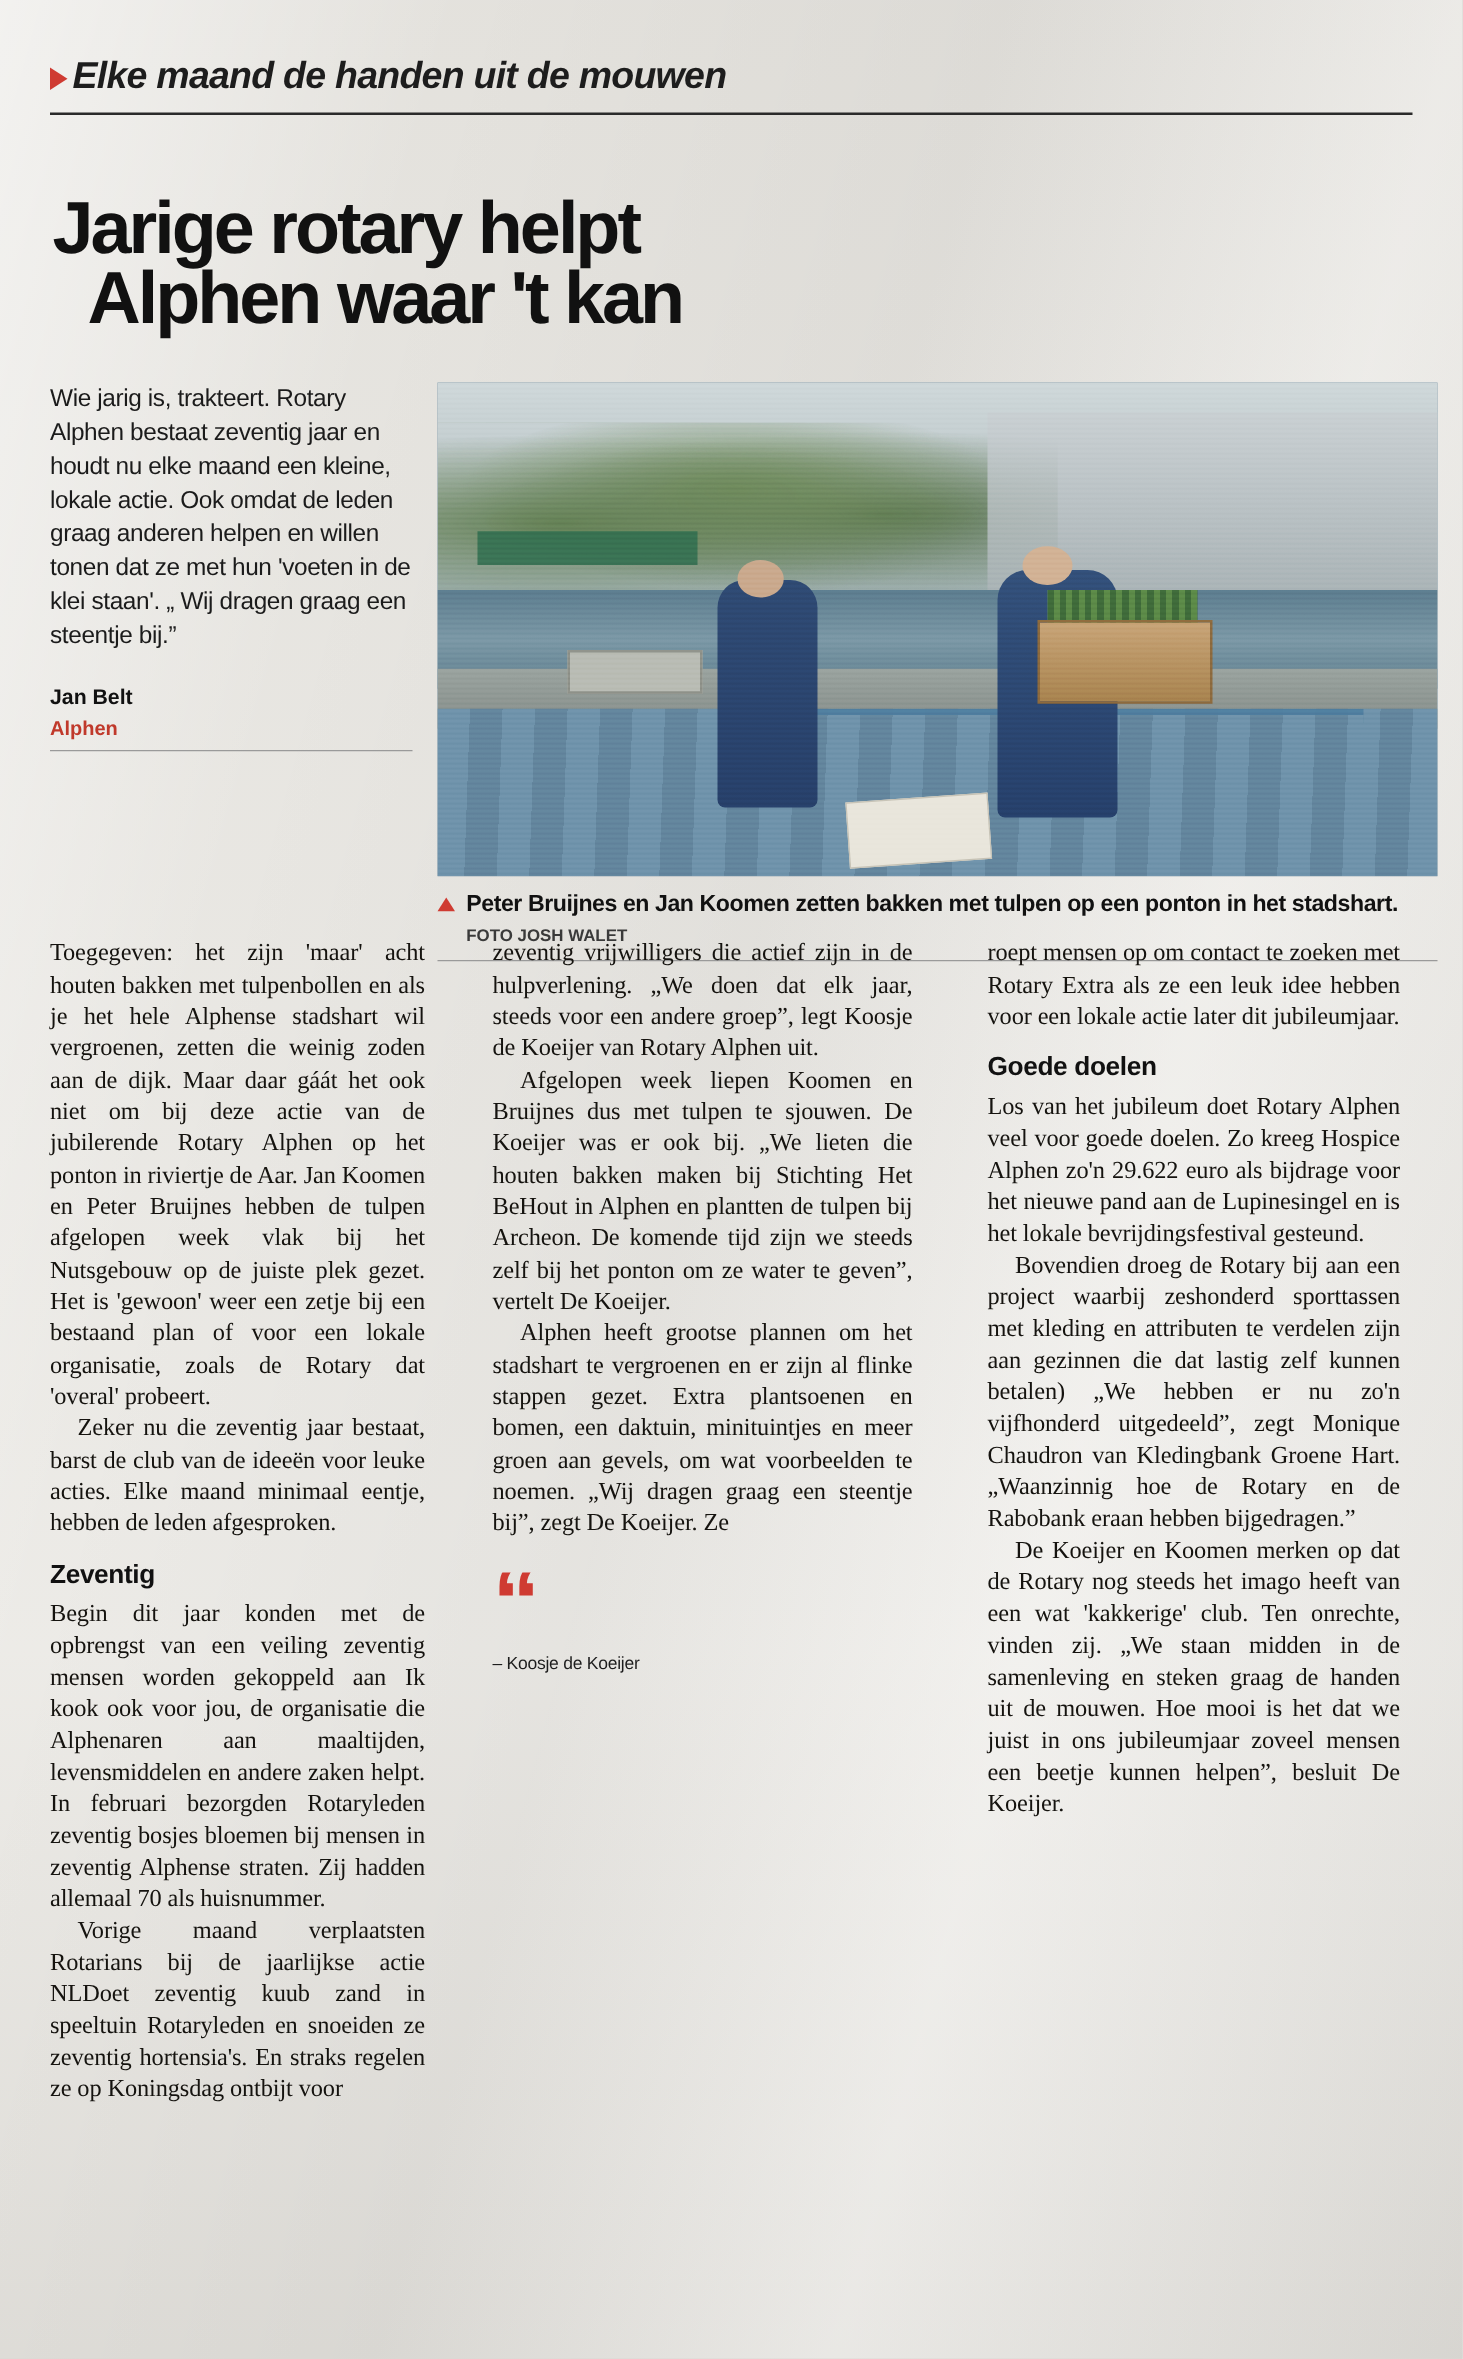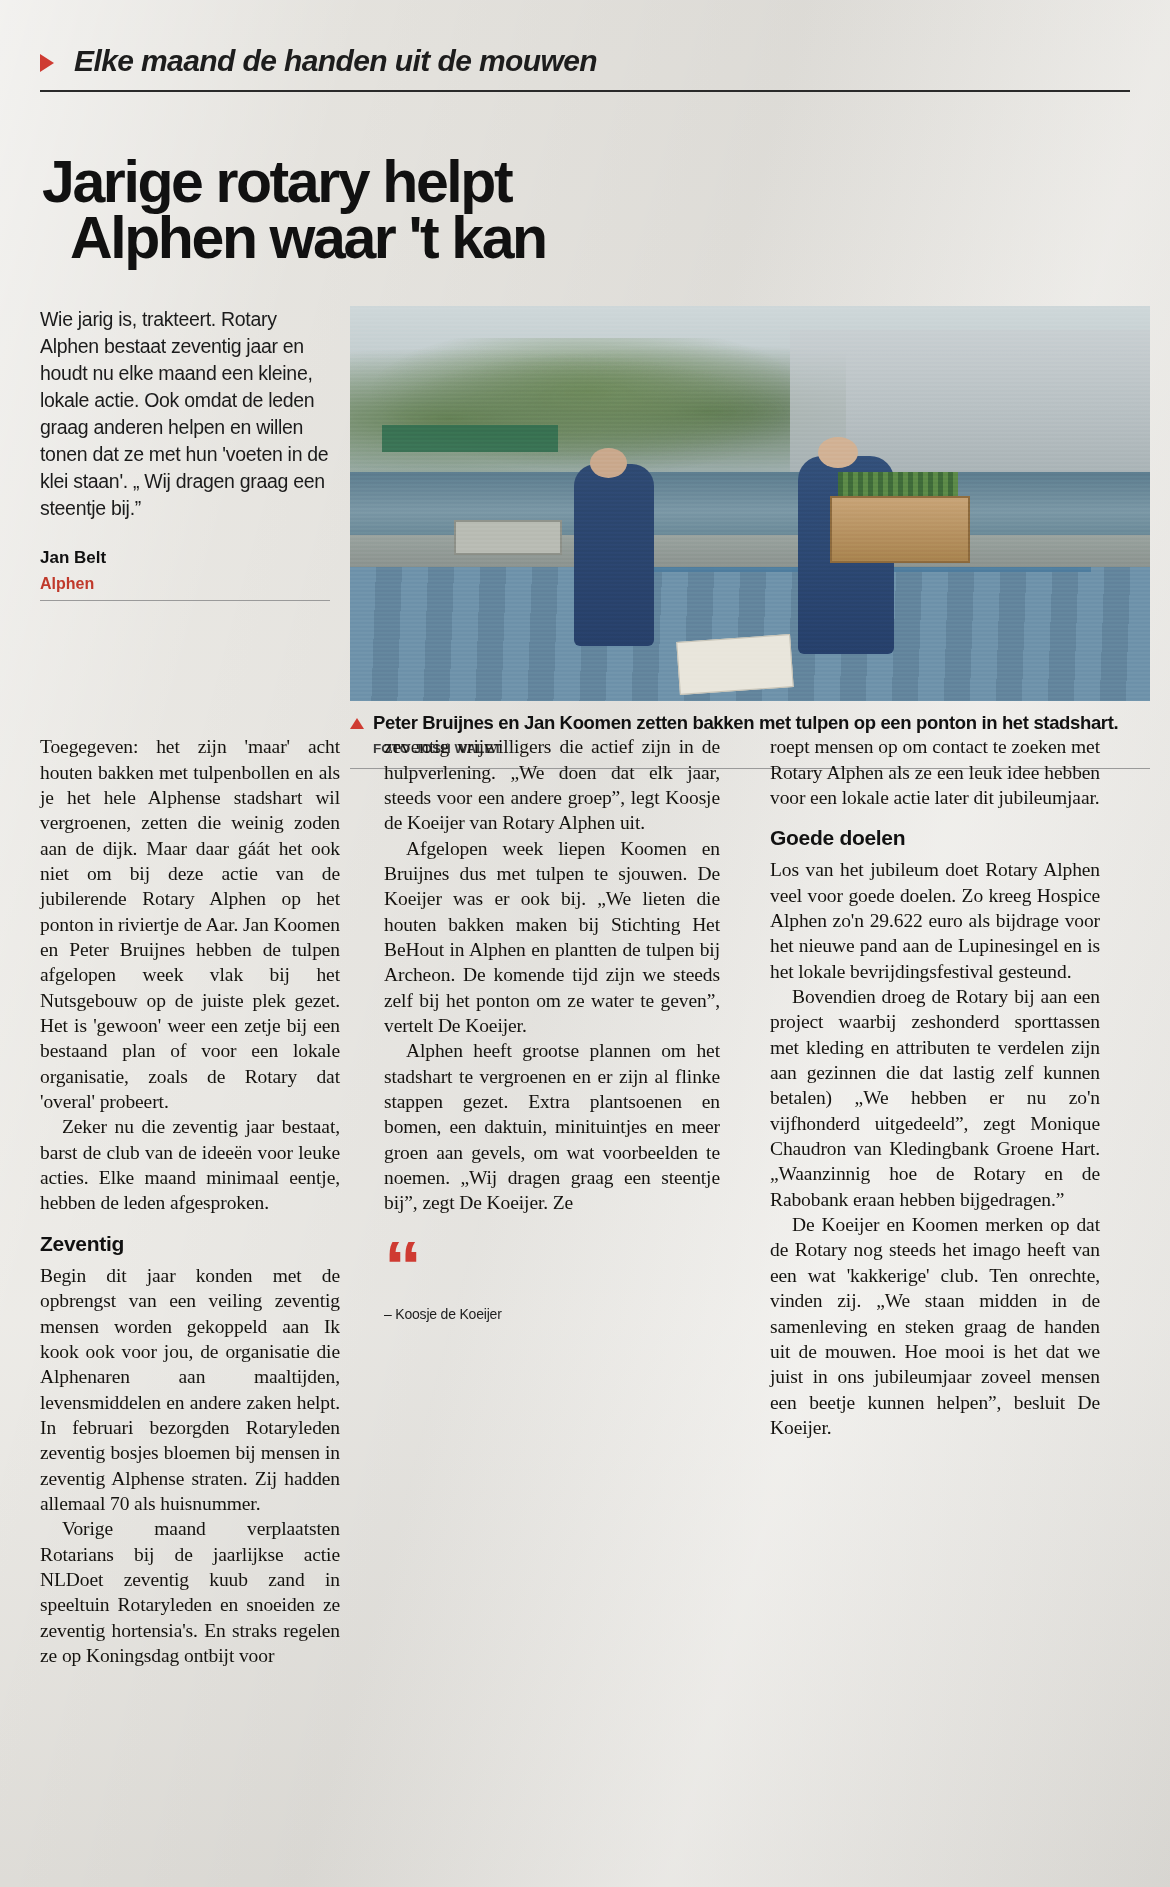--- a/index.html
+++ b/index.html
@@ -23,21 +23,21 @@
       linear-gradient(105deg, rgba(255,255,255,0.55) 0%, rgba(255,255,255,0.0) 22%, rgba(0,0,0,0.03) 48%, rgba(255,255,255,0.3) 70%, rgba(0,0,0,0.04) 100%),
       linear-gradient(0deg, rgba(0,0,0,0.035) 0%, rgba(255,255,255,0.2) 30%, rgba(0,0,0,0.02) 100%);
     box-sizing: border-box;
     padding: 0 32px;
   }
 
   
   .kicker-wrap {
     display: flex;
     align-items: center;
-    gap: 20px;
+    gap: 4px;
     padding-top: 44px;
     padding-left: 8px;
   }
   .kicker-marker {
     width: 0; height: 0;
     border-top: 9px solid transparent;
     border-bottom: 9px solid transparent;
     border-left: 14px solid #cf3b32;
     flex: none;
     margin-top: 4px;
@@ -234,24 +234,24 @@
   }
   .cap-rule {
     margin: 10px 0 0 0;
     border-top: 1px solid #9a9a9a;
   }
 
   
   .cols {
     position: absolute;
     left: 8px;
-    top: 428px;
+    top: 444px;
     width: 1114px;
     display: flex;
-    gap: 26px;
+    gap: 36px;
   }
   .col {
     width: 354px;
   }
   .col.c1 { width: 300px; }
   .col.c2 { width: 336px; margin-left: 18px;}
   .col.c3 { width: 330px; margin-left: 24px;}
 
   .col p {
     margin: 0;
@@ -389,21 +389,21 @@
         <p>zeventig vrijwilligers die actief zijn in de hulpverlening. „We doen dat elk jaar, steeds voor een andere groep”, legt Koosje de Koeijer van Rotary Alphen uit.</p>
         <p>Afgelopen week liepen Koomen en Bruijnes dus met tulpen te sjouwen. De Koeijer was er ook bij. „We lieten die houten bakken maken bij Stichting Het BeHout in Alphen en plantten de tulpen bij Archeon. De komende tijd zijn we steeds zelf bij het ponton om ze water te geven”, vertelt De Koeijer.</p>
         <p>Alphen heeft grootse plannen om het stadshart te vergroenen en er zijn al flinke stappen gezet. Extra plantsoenen en bomen, een daktuin, minituintjes en meer groen aan gevels, om wat voorbeelden te noemen. „Wij dragen graag een steentje bij”, zegt De Koeijer. Ze</p>
         <div class="pullquote">
           <div class="pq-mark">“</div>
           <div class="pq-attr">– Koosje de Koeijer</div>
         </div>
       </div>
 
       <div class="col c3">
-        <p>roept mensen op om contact te zoeken met Rotary Alphen als ze een leuk idee hebben voor een lokale actie later dit jubileumjaar.</p>
+        <p>roept mensen op om contact te zoeken met Rotary Extra als ze een leuk idee hebben voor een lokale actie later dit jubileumjaar.</p>
         <div class="subhead">Goede doelen</div>
         <p class="first-after-head">Los van het jubileum doet Rotary Alphen veel voor goede doelen. Zo kreeg Hospice Alphen zo'n 29.622 euro als bijdrage voor het nieuwe pand aan de Lupinesingel en is het lokale bevrijdingsfestival gesteund.</p>
         <p>Bovendien droeg de Rotary bij aan een project waarbij zeshonderd sporttassen met kleding en attributen te verdelen zijn aan gezinnen die dat lastig zelf kunnen betalen) „We hebben er nu zo'n vijfhonderd uitgedeeld”, zegt Monique Chaudron van Kledingbank Groene Hart. „Waanzinnig hoe de Rotary en de Rabobank eraan hebben bijgedragen.”</p>
         <p>De Koeijer en Koomen merken op dat de Rotary nog steeds het imago heeft van een wat 'kakkerige' club. Ten onrechte, vinden zij. „We staan midden in de samenleving en steken graag de handen uit de mouwen. Hoe mooi is het dat we juist in ons jubileumjaar zoveel mensen een beetje kunnen helpen”, besluit De Koeijer.</p>
       </div>
 
     </div>
   </div>
 </div>
 

